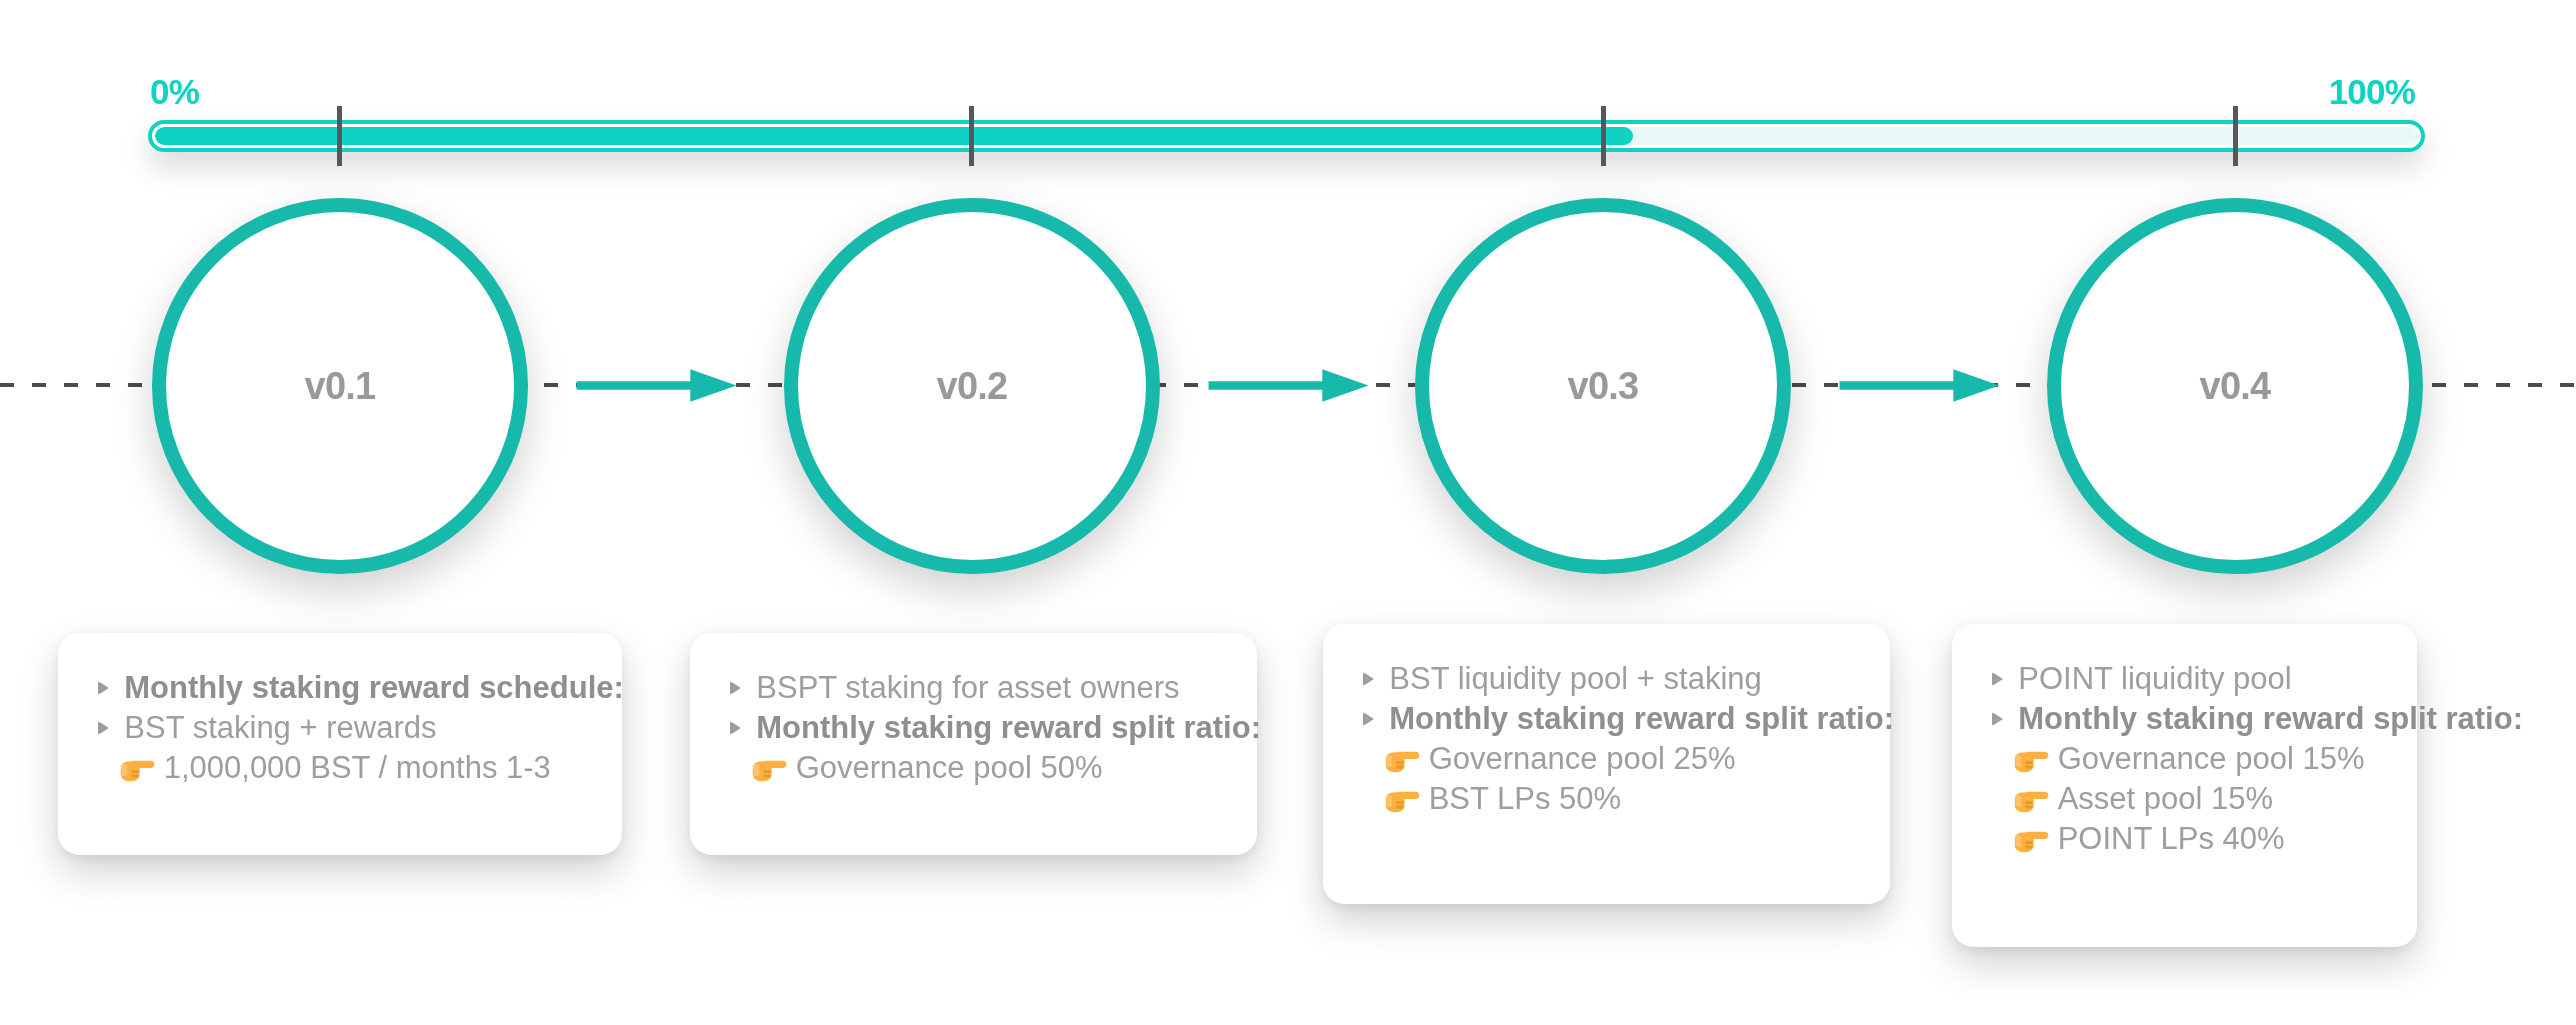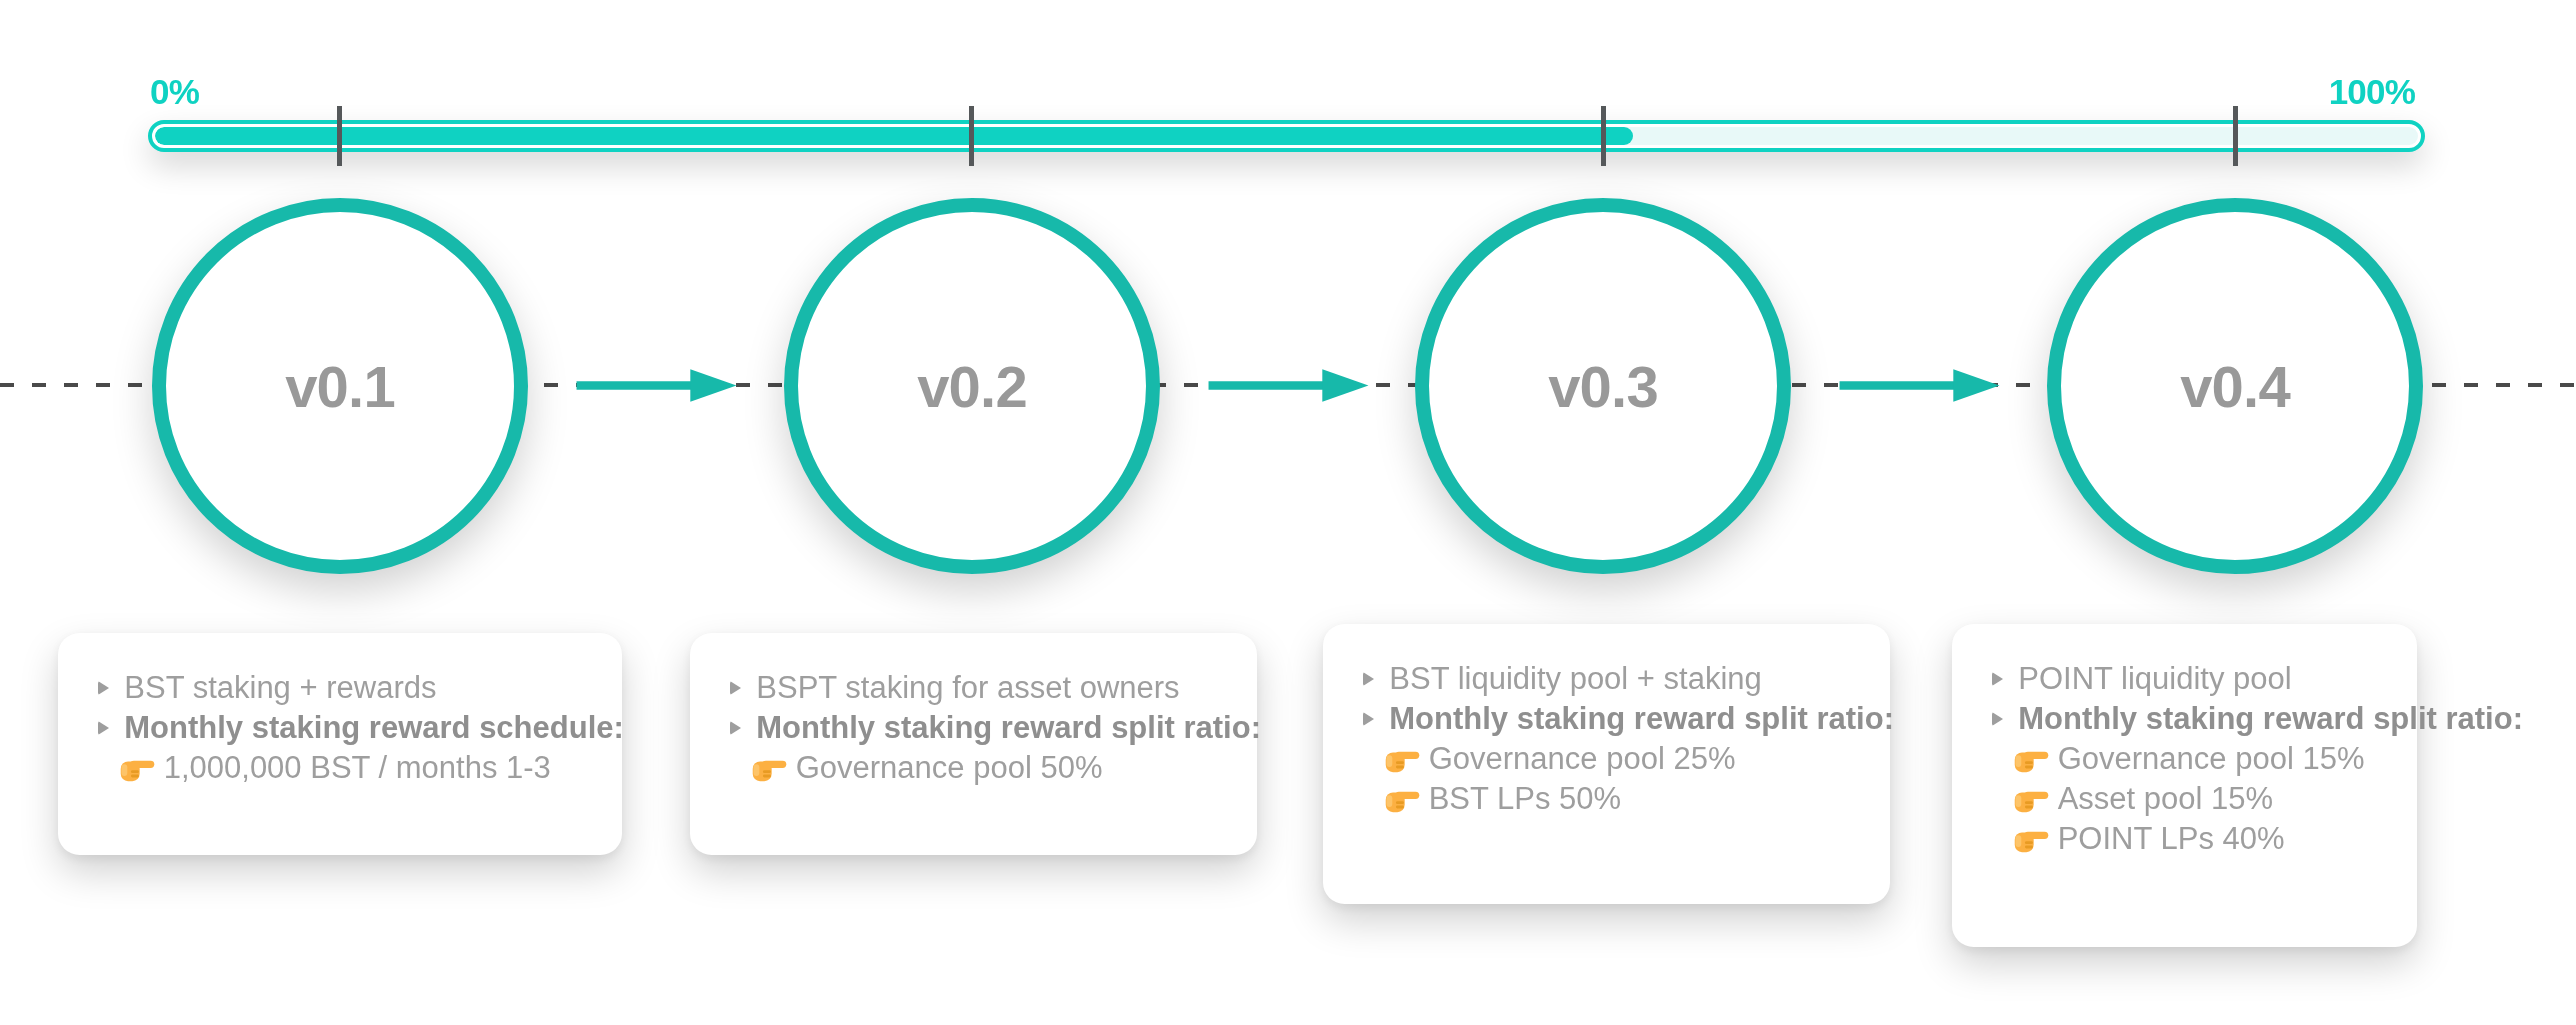--- a/index.html
+++ b/index.html
@@ -50,21 +50,21 @@
     position:absolute;top:198px;width:376px;height:376px;box-sizing:border-box;
     border:14px solid #17b9aa;border-radius:50%;background:#ffffff;z-index:2;
     display:flex;align-items:center;justify-content:center;
     box-shadow:0 17px 42px rgba(0,0,0,0.18);
   }
   .milestone-circle.c1{left:152px;}
   .milestone-circle.c2{left:784px;}
   .milestone-circle.c3{left:1415px;}
   .milestone-circle.c4{left:2047px;align-items:center;}
   .milestone-version{
-    font-size:58px;font-weight:bold;color:#999999;letter-spacing:-0.8px;
+    font-size:38px;font-weight:bold;color:#999999;letter-spacing:-0.8px;
   }
 
   
   .arrow{position:absolute;top:367px;width:163px;height:37px;z-index:3;}
   .arrow.a1{left:575px;}
   .arrow.a2{left:1207px;}
   .arrow.a3{left:1838px;}
 
   
   .card{
@@ -133,28 +133,28 @@
   <svg class="arrow a2" viewBox="0 0 212 48">
     <line x1="2" y1="24" x2="152" y2="24" stroke="#17b9aa" stroke-width="11"></line>
     <polygon points="150,3 150,45 210,24" fill="#17b9aa"></polygon>
   </svg>
   <svg class="arrow a3" viewBox="0 0 212 48">
     <line x1="2" y1="24" x2="152" y2="24" stroke="#17b9aa" stroke-width="11"></line>
     <polygon points="150,3 150,45 210,24" fill="#17b9aa"></polygon>
   </svg>
 
   <div class="card k1">
+    <div class="card-line bold">
+      <span class="tri-bullet"></span>
+      <span class="txt">Monthly staking reward schedule:</span>
+    </div>
     <div class="card-line">
       <span class="tri-bullet"></span>
       <span class="txt">BST staking + rewards</span>
     </div>
-    <div class="card-line bold">
-      <span class="tri-bullet"></span>
-      <span class="txt">Monthly staking reward schedule:</span>
-    </div>
     <div class="card-line">
       <svg class="finger-icon" viewBox="0 0 48 38">
         <rect x="1" y="10" width="26" height="27" rx="10" fill="#fcb042"></rect>
         <rect x="14" y="9" width="33" height="10" rx="5" fill="#fcb042"></rect>
         <rect x="2" y="14" width="8" height="16" rx="4" fill="#fdc469"></rect>
         <rect x="15" y="22" width="11" height="4" rx="2" fill="#e89b23"></rect>
         <rect x="15" y="28" width="11" height="4" rx="2" fill="#e89b23"></rect>
       </svg>
       <span class="txt">1,000,000 BST / months 1-3</span>
     </div>

